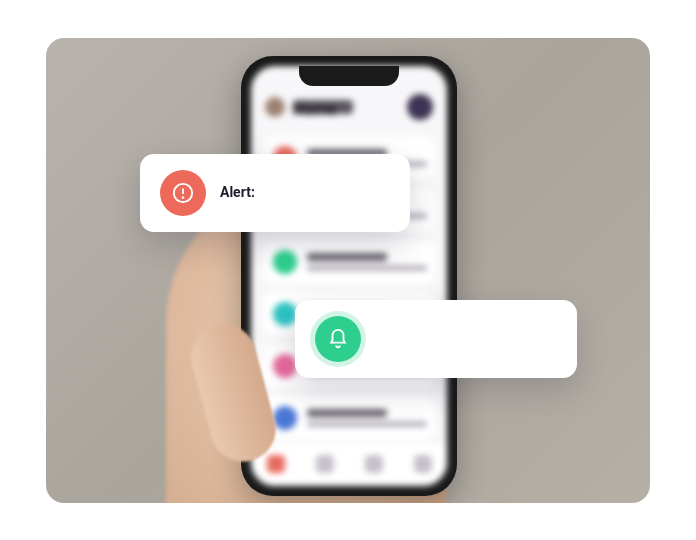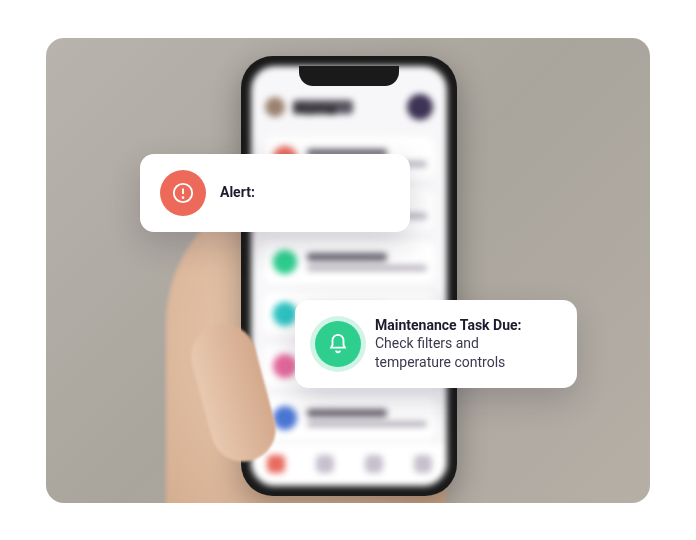--- a/index.html
+++ b/index.html
@@ -262,18 +262,14 @@
     </div>
   </div>
 
   <div class="card card-maint">
     <div class="badge badge-green">
       <svg viewBox="0 0 24 24">
           <path d="M6 8a6 6 0 0 1 12 0v5l1.5 3h-15L6 13V8z"></path>
           <path d="M10 19a2 2 0 0 0 4 0"></path>
         </svg>
     </div>
-    <div class="card-text">
-      <span class="card-title">Maintenance Task Due:</span><br>
-      <span>Check filters and temperature controls</span>
-    </div>
   </div>
 </div>
 
 </body></html>

